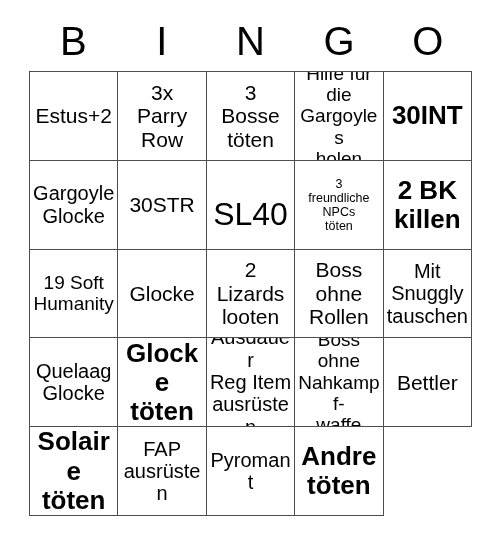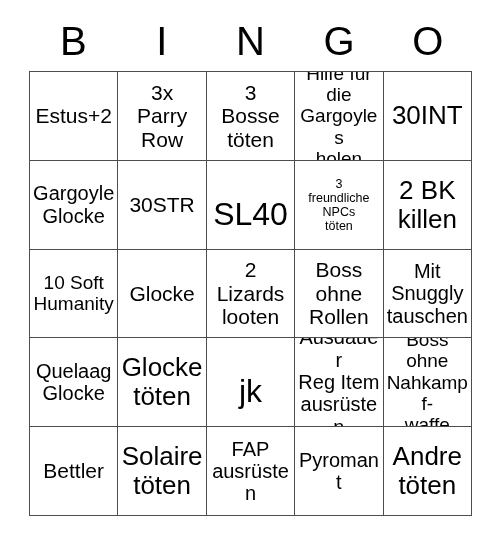--- a/index.html
+++ b/index.html
@@ -59,21 +59,21 @@
   }
   .cell-text {
     display: block;
     width: 100%;
     line-height: 1.12;
     white-space: pre-line;
     word-break: break-word;
   }
   
   .fs-xl  { font-size: 32px; margin-top: 20px; }
-  .fs-lg  { font-size: 26px; }
+  .fs-lg  { font-size: 26px; font-weight: bold; }
   .fs-md  { font-size: 21px; }
   .fs-sm  { font-size: 20px; }
   .fs-xs  { font-size: 19px; }
   .fs-xxs { font-size: 12.5px; }
 </style>
 </head>
 <body>
 
 <div id="bingo-card">
 
@@ -125,21 +125,21 @@
 freundliche
 NPCs
 töten</span>
     </div>
     <div class="bingo-cell">
       <span class="cell-text fs-lg">2 BK
 killen</span>
     </div>
 
     <div class="bingo-cell">
-      <span class="cell-text fs-xs">10 Soft
+      <span class="cell-text fs-xs">19 Soft
 Humanity</span>
     </div>
     <div class="bingo-cell">
       <span class="cell-text fs-md">Glocke</span>
     </div>
     <div class="bingo-cell">
       <span class="cell-text fs-md">2
 Lizards
 looten</span>
     </div>
@@ -154,23 +154,20 @@
 tauschen</span>
     </div>
 
     <div class="bingo-cell">
       <span class="cell-text fs-sm">Quelaag
 Glocke</span>
     </div>
     <div class="bingo-cell">
       <span class="cell-text fs-lg">Glocke
 töten</span>
-    </div>
-    <div class="bingo-cell">
-      <span class="cell-text fs-xl">jk</span>
     </div>
     <div class="bingo-cell">
       <span class="cell-text fs-sm">Ausdauer
 Reg Item
 ausrüsten</span>
     </div>
     <div class="bingo-cell">
       <span class="cell-text fs-xs">Boss ohne
 Nahkampf-
 waffe</span>

